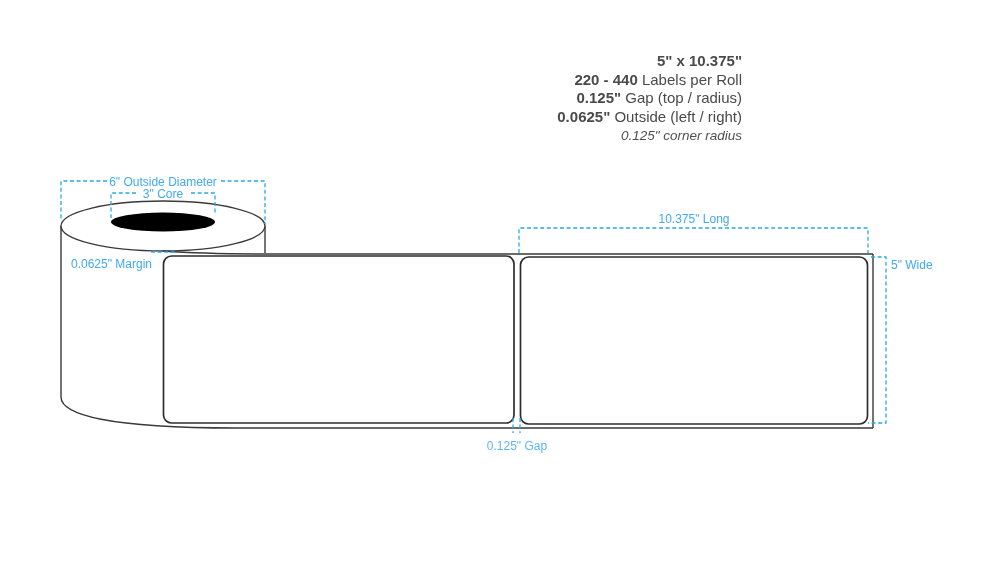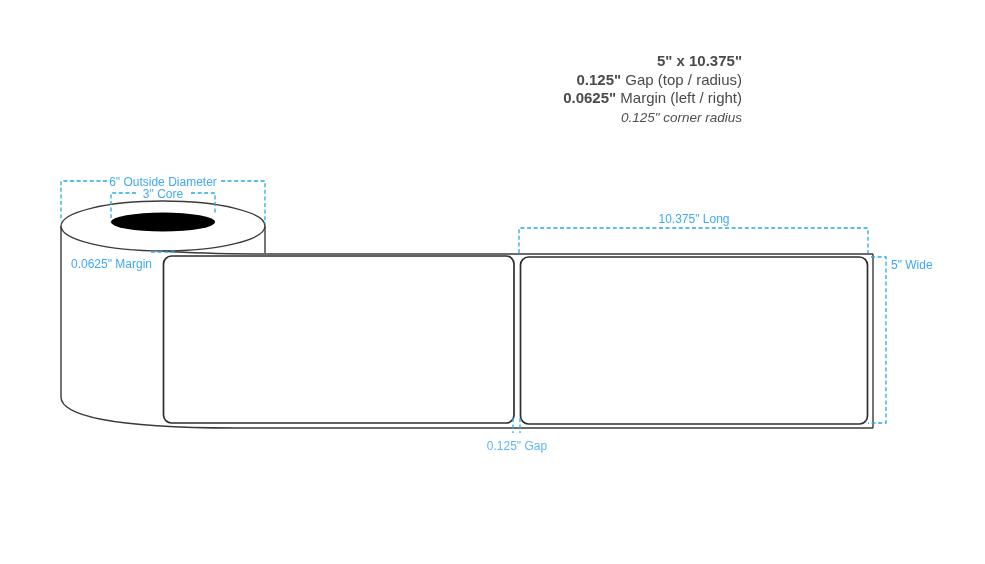--- a/index.html
+++ b/index.html
@@ -44,24 +44,27 @@
 </head>
 <body>
 
 <div class="canvas">
 
   <div class="specs">
     <div>
       <span class="b">5" x 10.375"</span>
     </div>
     <div>
+      <span class="b">220 - 440</span><span> Labels per Roll</span>
+    </div>
+    <div>
       <span class="b">0.125"</span><span> Gap (top / radius)</span>
     </div>
     <div>
-      <span class="b">0.0625"</span><span> Margin (left / right)</span>
+      <span class="b">0.0625"</span><span> Outside (left / right)</span>
     </div>
     <div class="spec-italic">0.125" corner radius</div>
   </div>
 
   <svg class="diagram-svg" width="985" height="564" viewBox="0 0 985 564">
 
     <path class="ink" d="M 61 226 L 61 397 C 61 415 110 428 235 428 L 873 428"></path>
 
     <line class="ink" x1="873" y1="254" x2="873" y2="428"></line>
 

